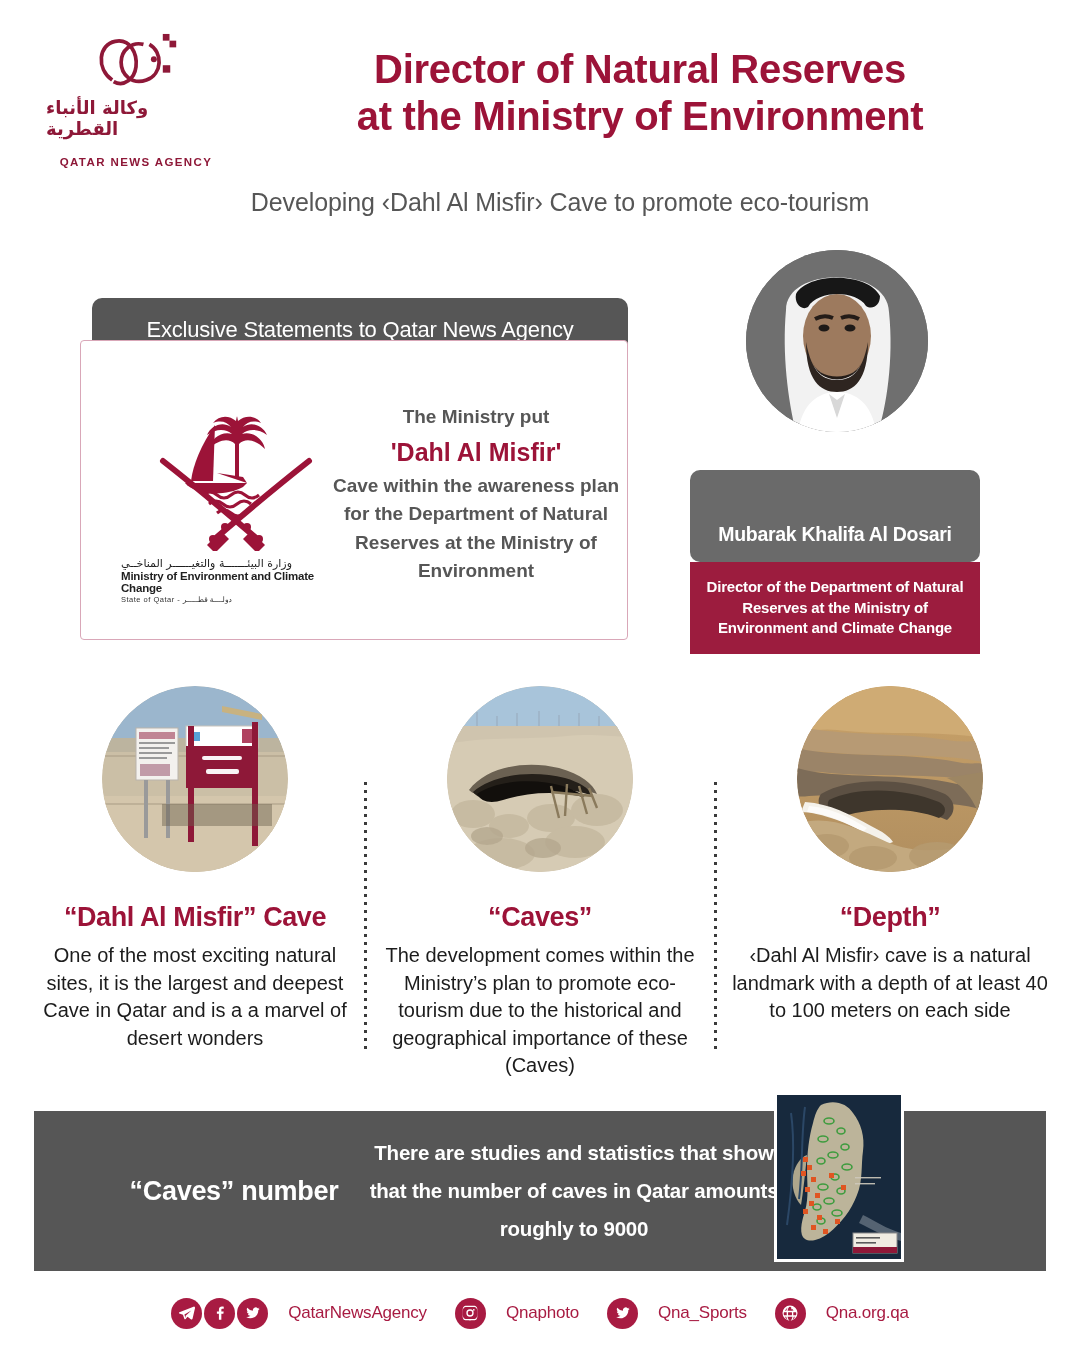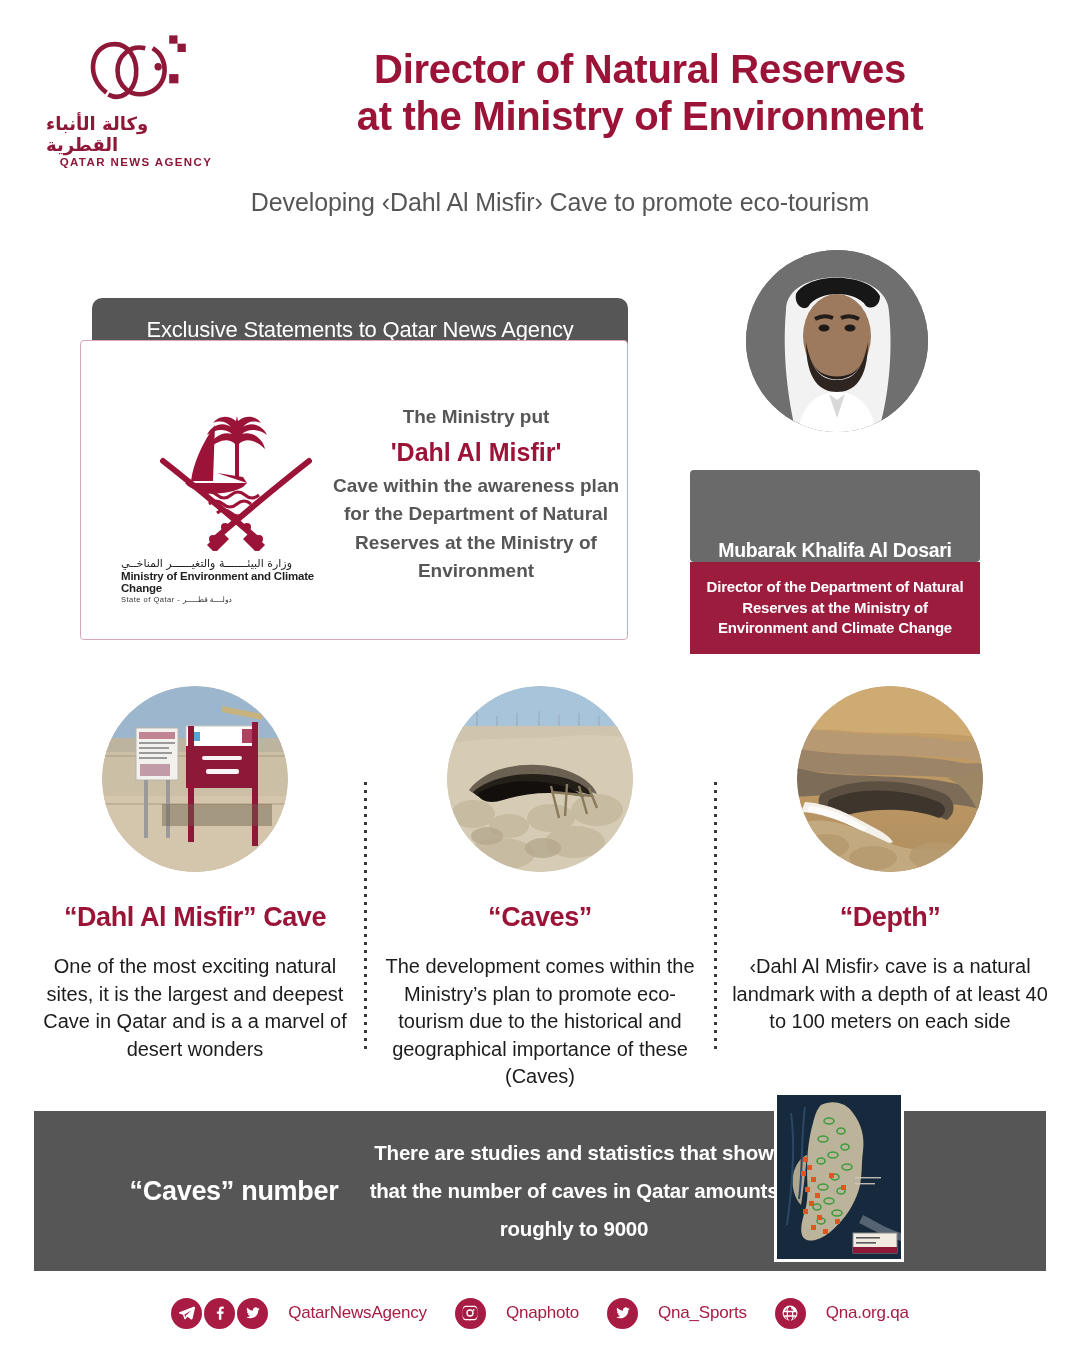--- a/index.html
+++ b/index.html
@@ -11,21 +11,21 @@
   }
   .page { position: relative; width: 1080px; height: 1350px; background: #fff; }
 
   
   .header { position: absolute; left: 0; top: 0; width: 1080px; height: 240px; }
   .qna-logo { position: absolute; left: 46px; top: 28px; width: 180px; height: 140px;
               display: flex; flex-direction: column; align-items: center; }
   .qna-mark { width: 118px; height: 88px; }
   .qna-ar { font-size: 18px; color: #8E1838; letter-spacing: .5px; margin-top: 2px;
             font-family: "DejaVu Sans", sans-serif; font-weight: 700; }
-  .qna-en { font-size: 11.5px; color: #8E1838; letter-spacing: 1.4px; font-weight: 700; margin-top: 1px;}
+  .qna-en { font-size: 11.5px; color: #8E1838; letter-spacing: 1.4px; font-weight: 700; margin-top: 17px;}
 
   .title-wrap { position: absolute; left: 220px; top: 46px; width: 840px; text-align: center; }
   .title-line { font-size: 40px; font-weight: 700; color: #9C1338;
                 line-height: 1.18; letter-spacing: -0.3px; }
   .subtitle { position: absolute; left: 140px; top: 188px; width: 840px; text-align: center;
               font-size: 25px; color: #565656; font-weight: 400; letter-spacing: -0.1px; }
 
   
   .excl-banner { position: absolute; left: 92px; top: 298px; width: 536px; height: 64px;
                  background: #565656; border-radius: 10px;
@@ -44,37 +44,37 @@
 
   .min-text { position: absolute; left: 250px; top: 62px; width: 290px; text-align: center; }
   .mt-lead { font-size: 19px; font-weight: 700; color: #565656; line-height: 1.5; }
   .mt-hl { font-size: 25px; font-weight: 700; color: #9C1338; line-height: 1.6; }
   .mt-body { font-size: 19px; font-weight: 700; color: #565656; line-height: 1.5; }
 
   
   .portrait { position: absolute; left: 746px; top: 250px; width: 182px; height: 182px;
               border-radius: 50%; overflow: hidden; background: #6a6a6a; }
   .person-name { position: absolute; left: 690px; top: 470px; width: 290px; height: 92px;
-                 background: #6a6a6a; border-radius: 4px;
-                 display: flex; align-items: flex-end; justify-content: center; }
+                 background: #6a6a6a; border-radius: 10px;
+                 display: flex; align-items: flex-end; justify-content: center; padding-bottom: 16px; }
   .person-name span { color: #fff; font-size: 19.5px; font-weight: 700; letter-spacing: -0.3px; }
   .person-title { position: absolute; left: 690px; top: 562px; width: 290px; height: 92px;
                   background: #9C1C3E; display: flex; align-items: center; justify-content: flex-start;
                   padding: 4px 8px; }
   .person-title span { color: #fff; font-size: 15px; font-weight: 700; line-height: 1.38;
                        text-align: center; letter-spacing: -0.2px; }
 
   
   .cols { position: absolute; left: 0; top: 686px; width: 1080px; height: 400px; }
   .col { position: absolute; top: 0; width: 330px; text-align: center; }
   .col.c1 { left: 30px; } .col.c2 { left: 375px; } .col.c3 { left: 725px; }
   .circ { width: 186px; height: 186px; border-radius: 50%; margin: 0 auto; overflow: hidden; }
   .col-title { font-size: 27px; font-weight: 700; color: #9C1338; margin-top: 30px;
                letter-spacing: -0.4px; }
-  .col-body { font-size: 20px; color: #1c1c1c; line-height: 1.38; margin-top: 20px; }
+  .col-body { font-size: 20px; color: #1c1c1c; line-height: 1.38; margin-top: 9px; }
 
   .dotted { position: absolute; top: 96px; width: 3px; height: 270px;
             background-image: linear-gradient(to bottom, #3a3a3a 0 3px, transparent 3px 8px);
             background-size: 3px 8px; }
   .dotted.d1 { left: 364px; } .dotted.d2 { left: 714px; }
 
   
   .bottom { position: absolute; left: 34px; top: 1111px; width: 1012px; height: 160px;
             background: #565656; }
   .bt-left { position: absolute; left: 60px; top: 0; width: 280px; height: 160px;

